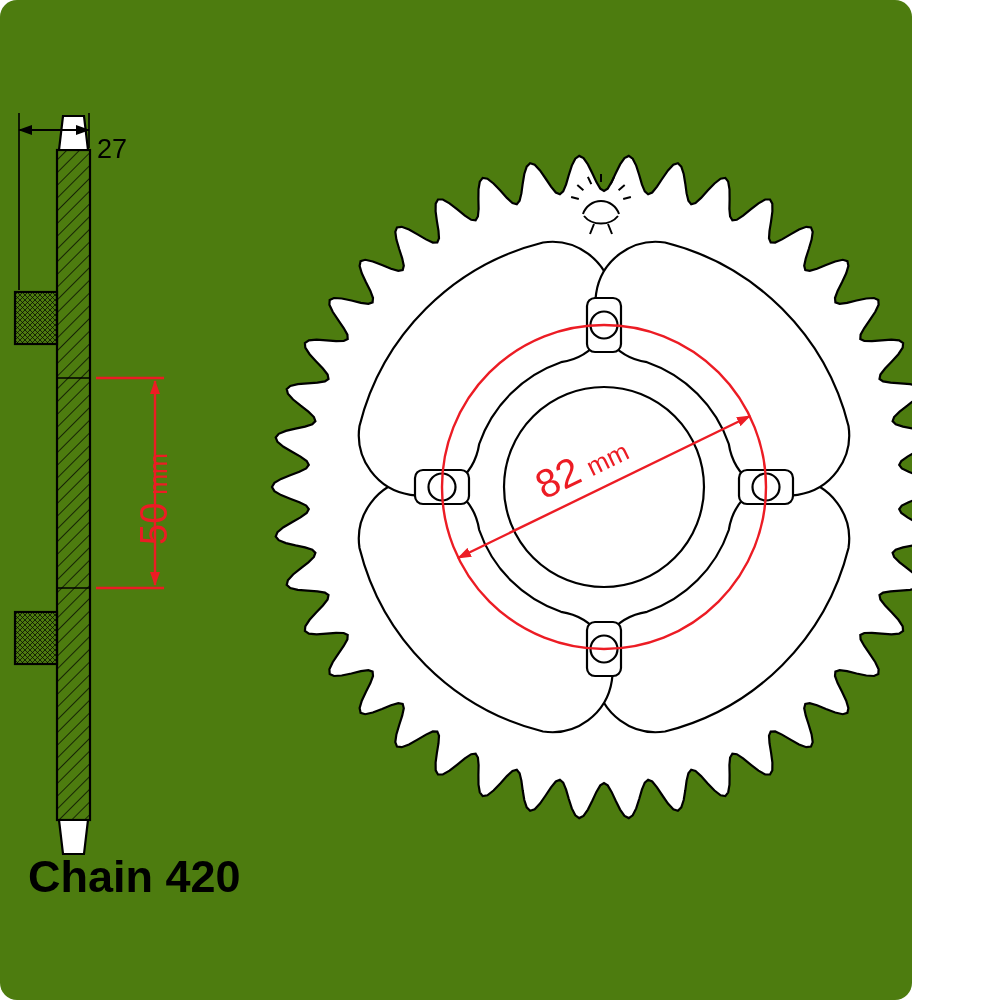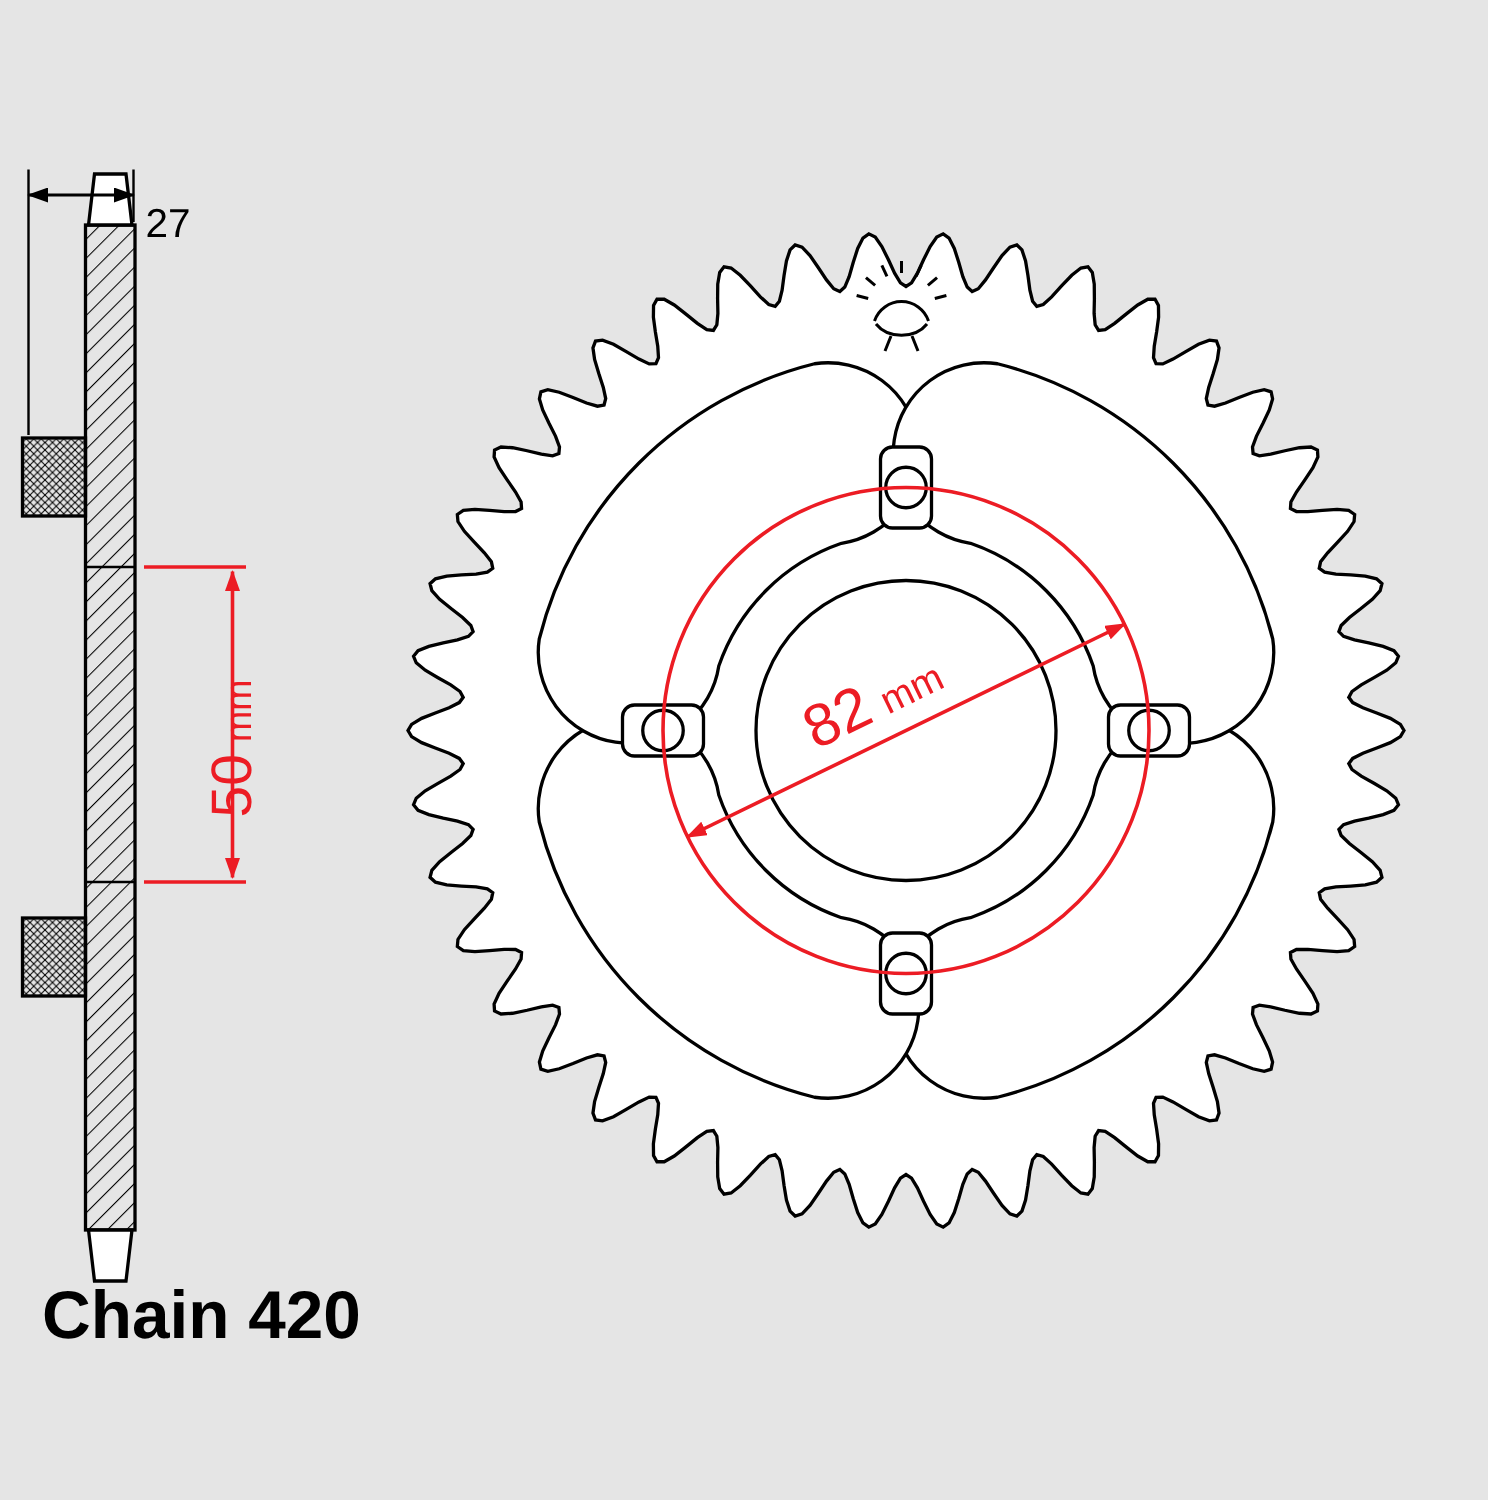--- a/index.html
+++ b/index.html
@@ -1,16 +1,16 @@
 <!DOCTYPE html>
 <html style="--dim-color: #ec1c24;"><head>
 <meta charset="utf-8">
 <style>
   html,body{margin:0;padding:0;background:#fff;}
-  #stage{position:relative;width:992px;height:1000px;background:#e5e5e5;overflow:hidden;}
+  #stage{position:relative;width:912px;height:1000px;background:#4d7c0f;overflow:hidden;border-radius:17px;}
   svg{display:block;}
   svg text{font-family:"Liberation Sans", sans-serif;}
   .blk{fill:#fff;stroke:#000;stroke-width:2.2;}
   .thin{fill:none;stroke:#000;stroke-width:1.6;}
   .blk-thin{fill:none;stroke:#000;stroke-width:2;}
   .redline{fill:none;stroke:var(--dim-color);stroke-width:2.4;}
   .redtext{fill:var(--dim-color);}
   .dimtext{fill:#000;font-size:27px;}
   .chain{fill:#000;font-size:45px;font-weight:bold;}
 </style>

